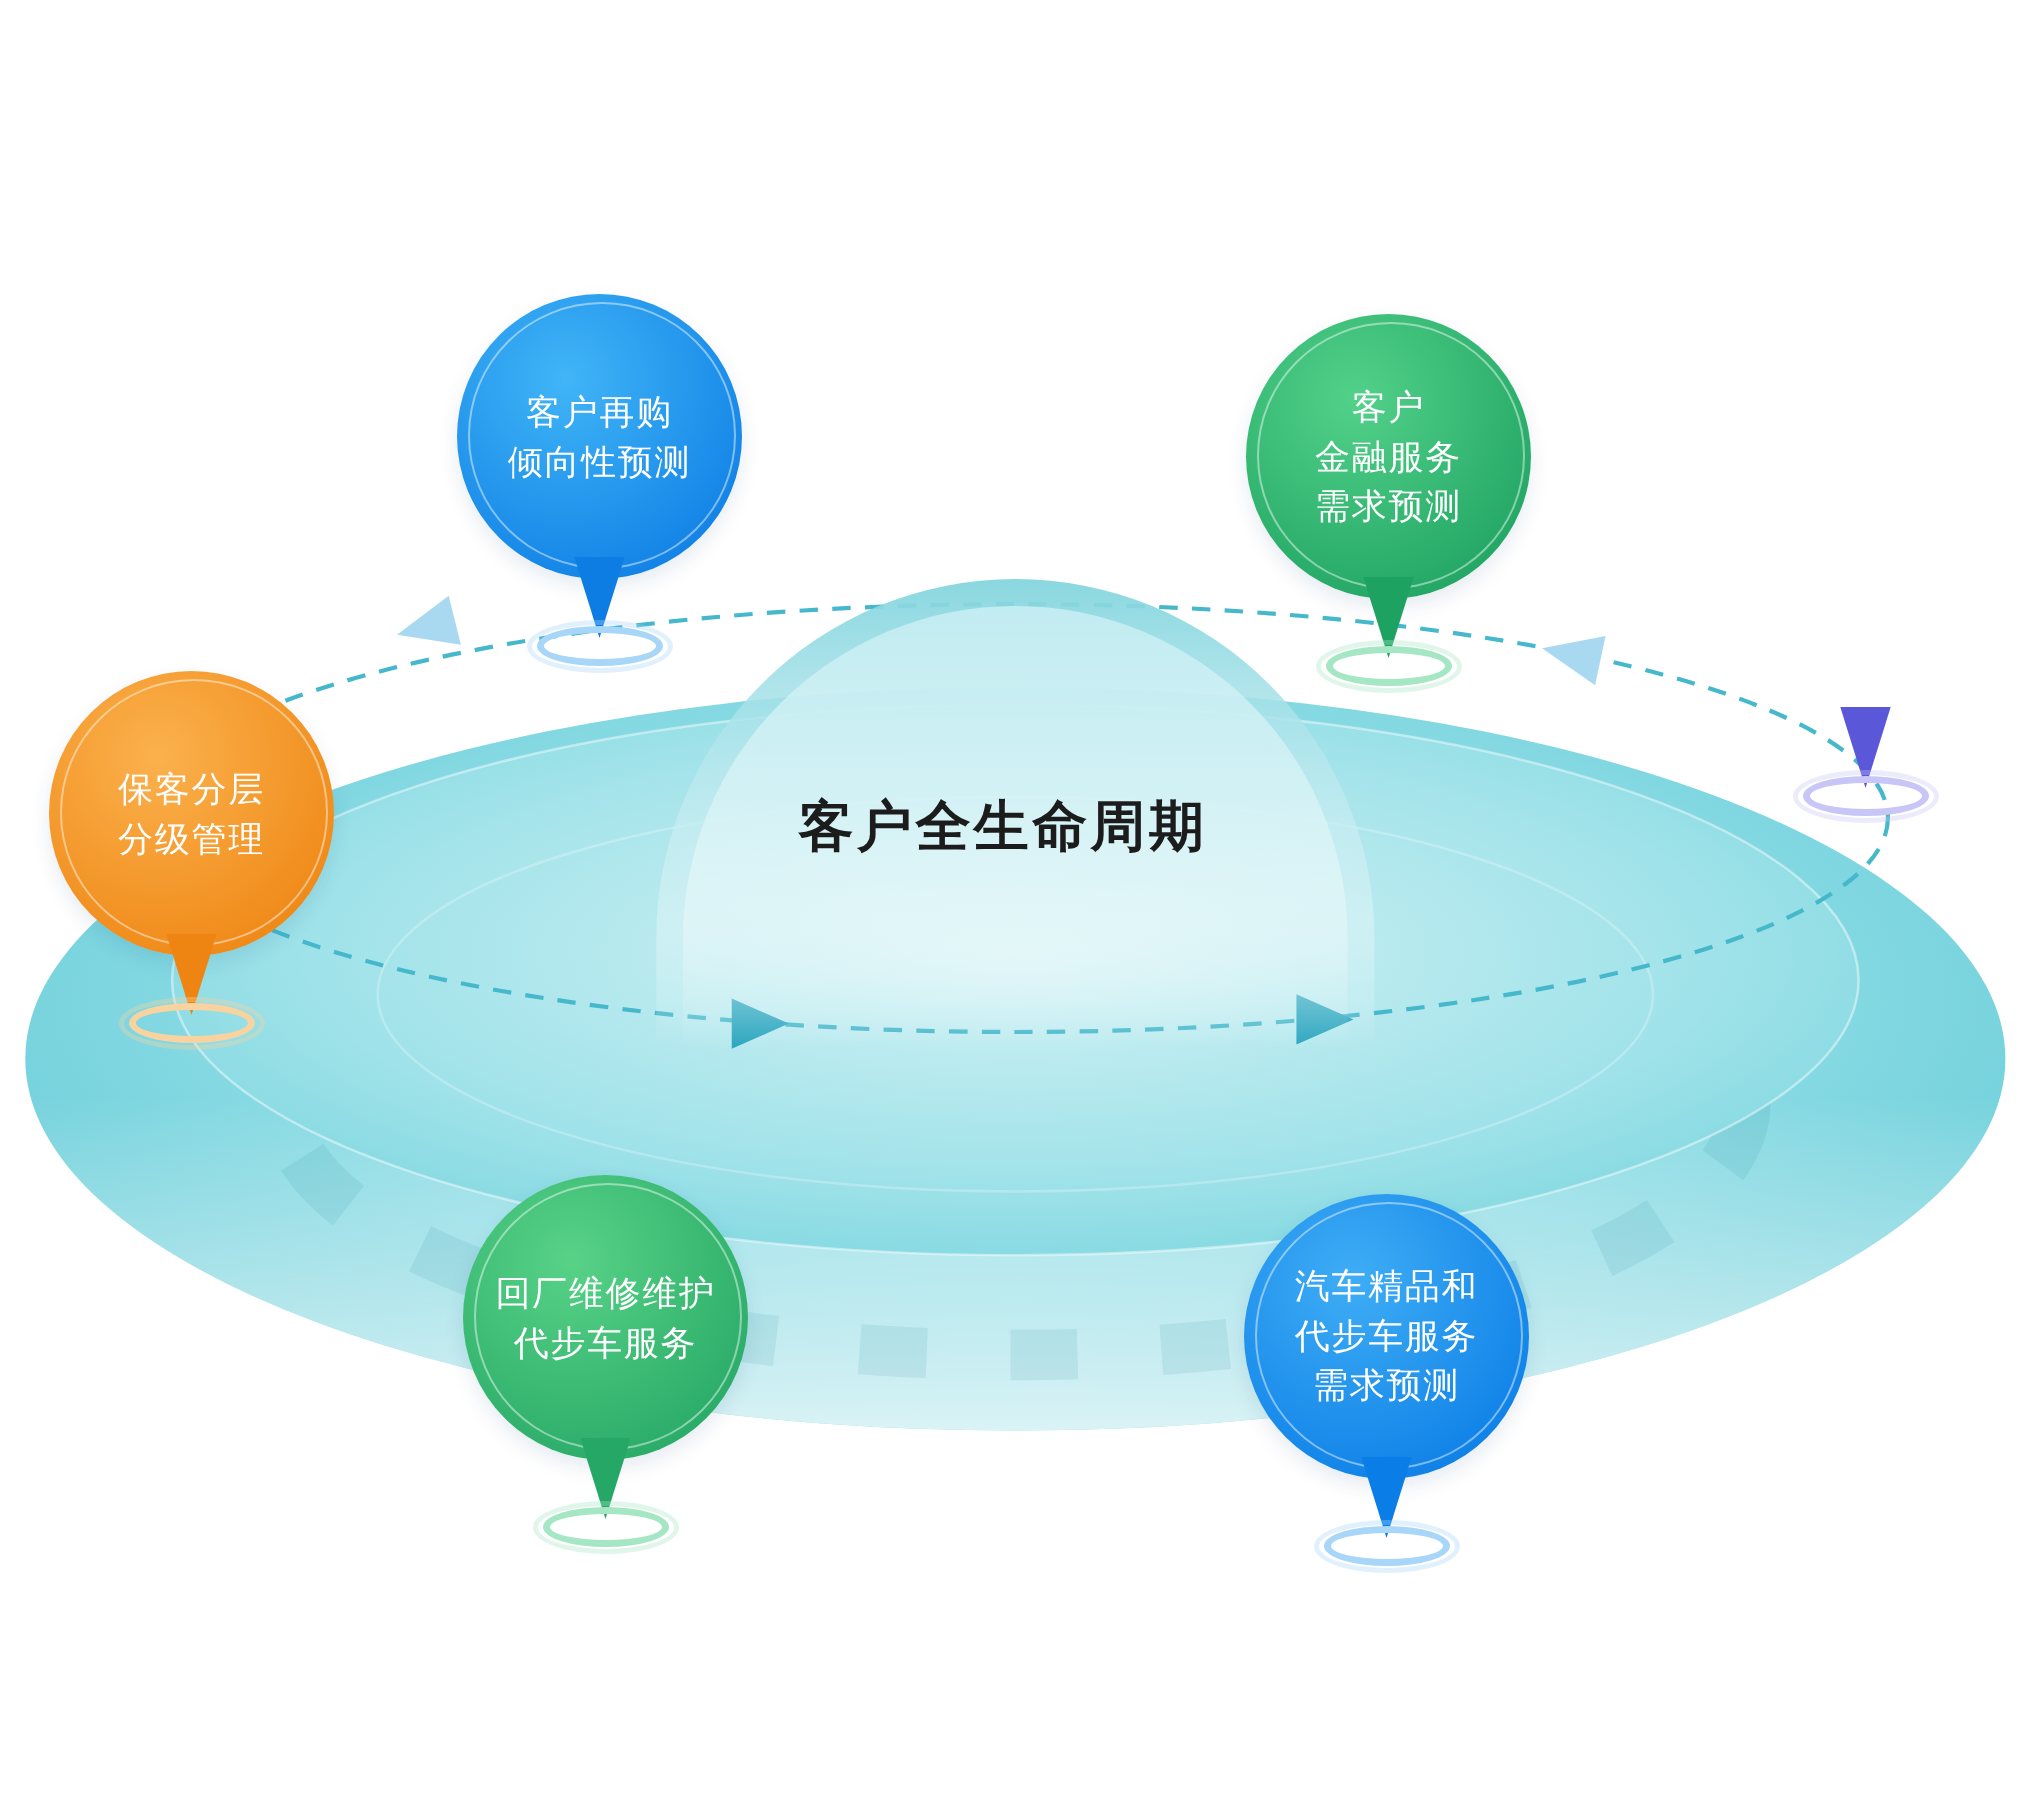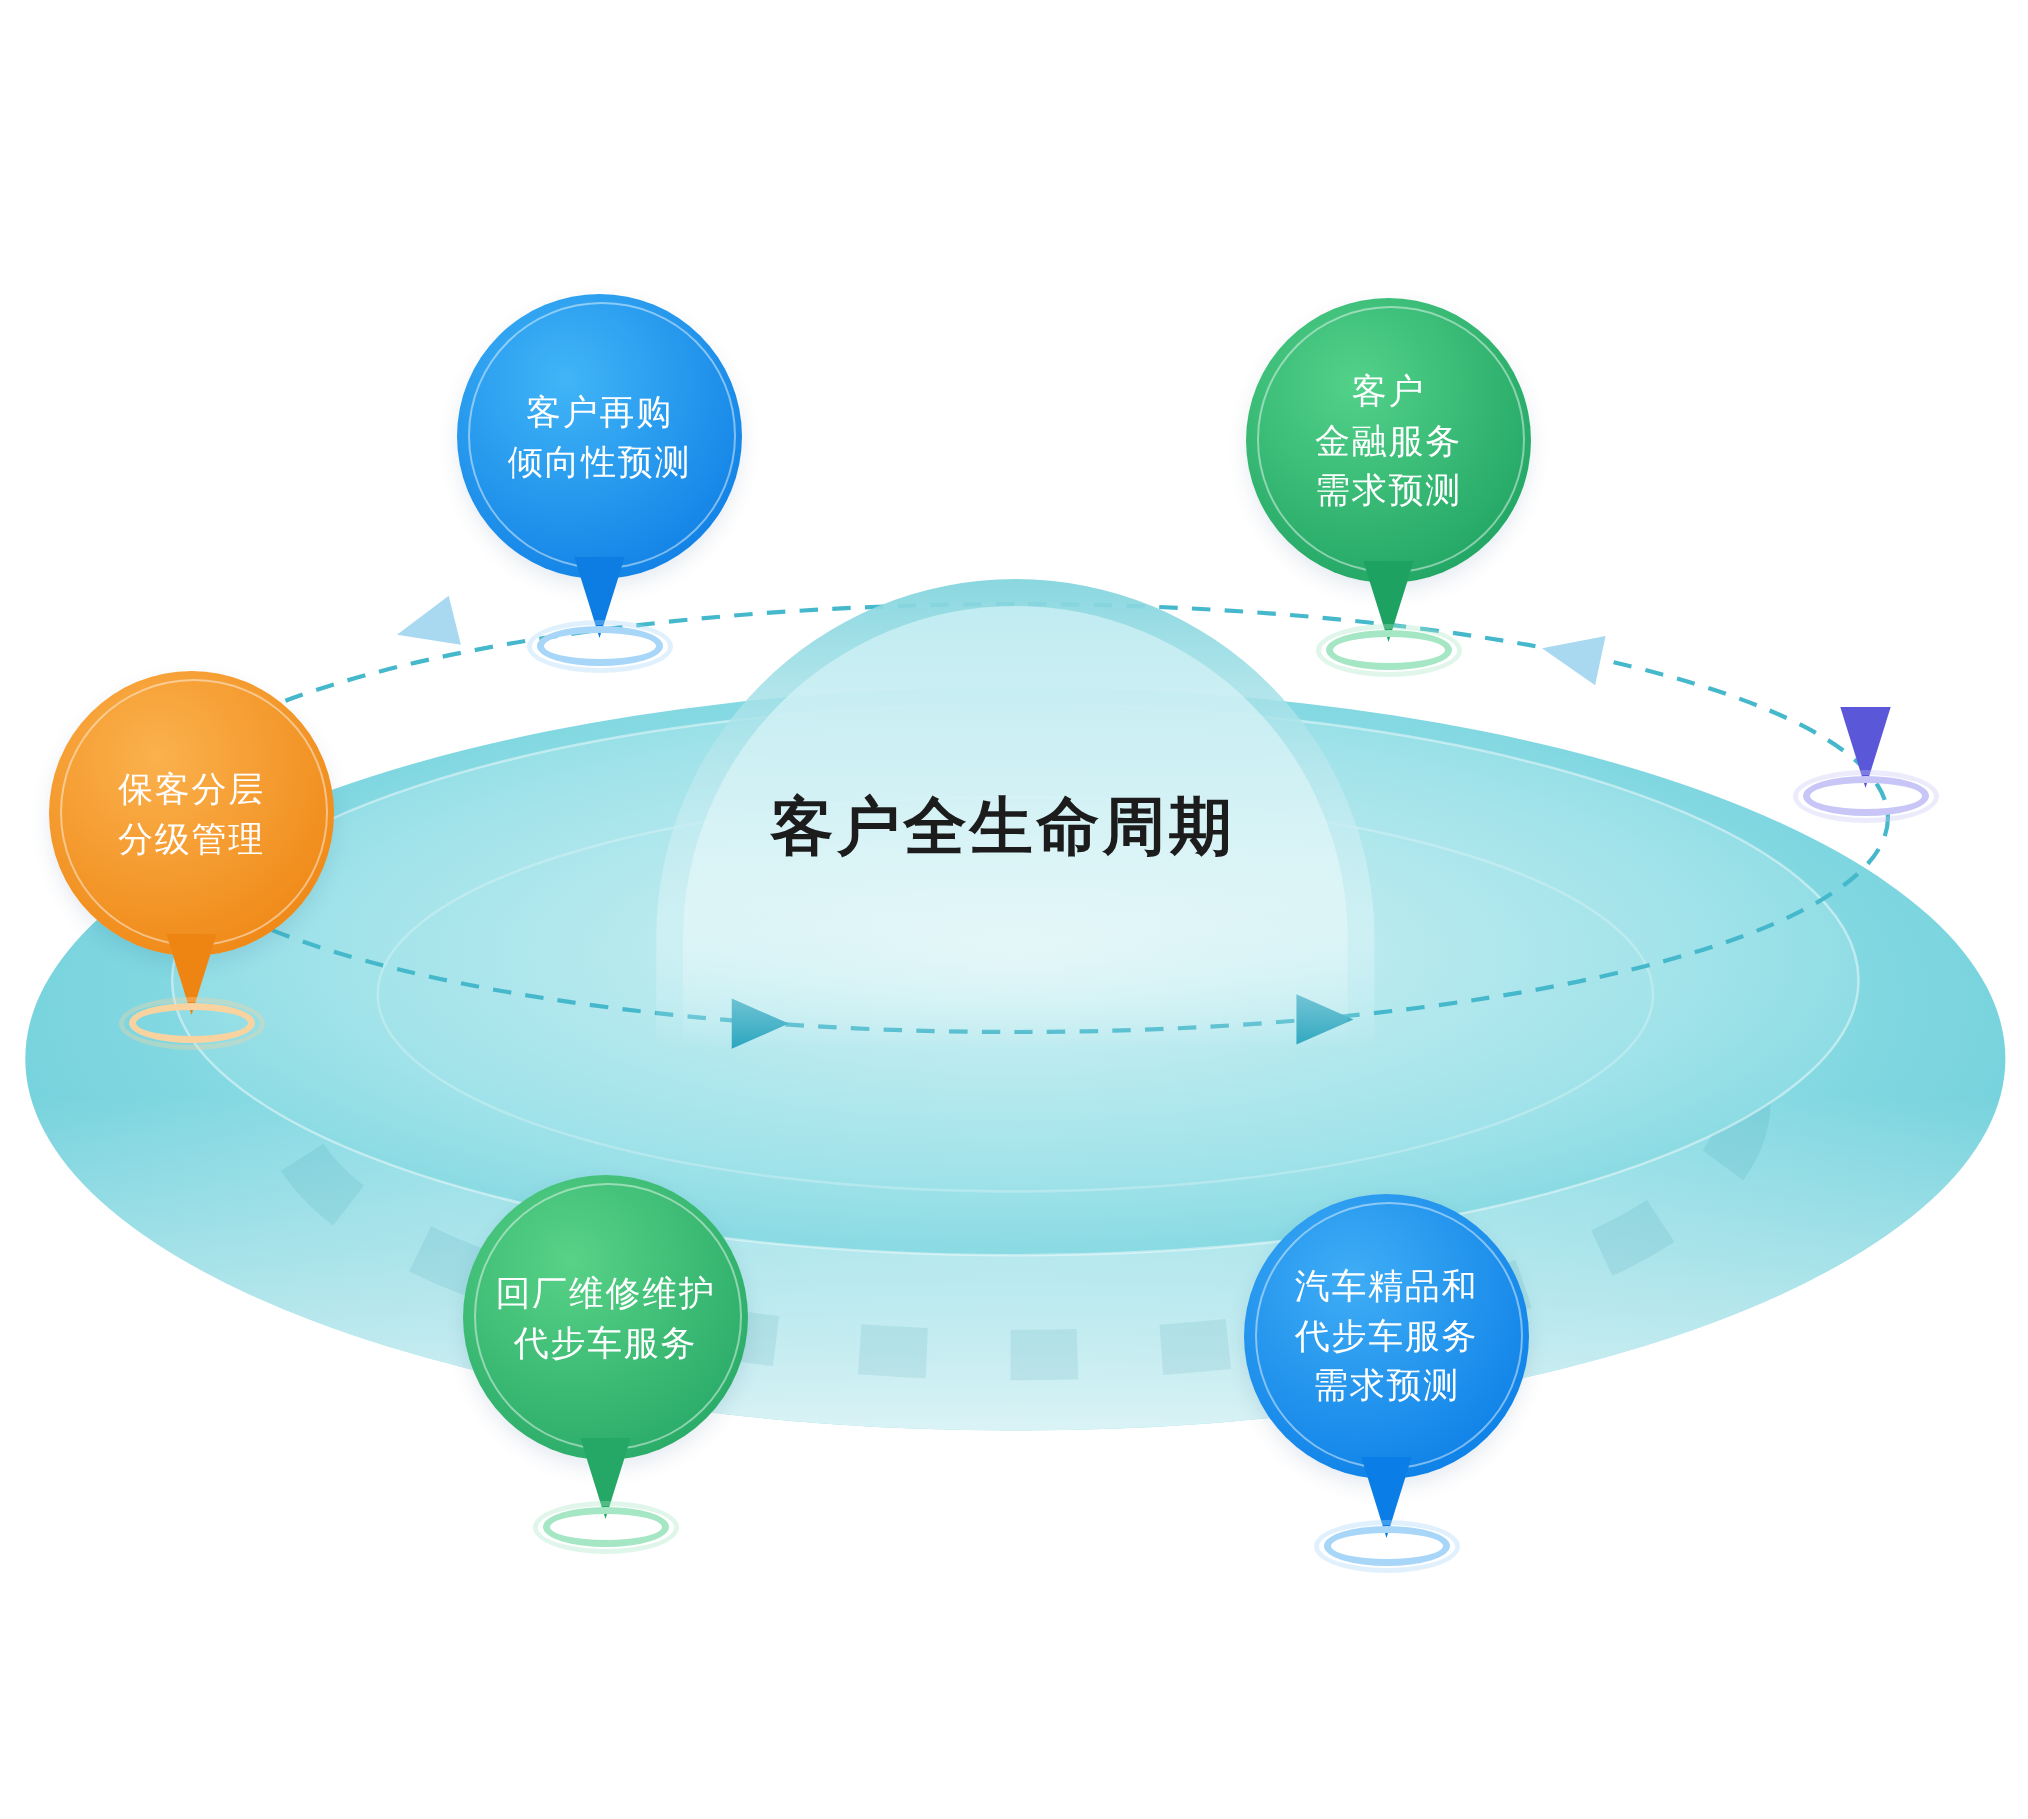--- a/index.html
+++ b/index.html
@@ -27,21 +27,21 @@
     clip-path:polygon(14% 0%, 86% 0%, 50% 100%);
   }
   .pin-halo{position:relative;width:126px;height:40px;margin-top:-11.7px;border-radius:50%;
     border:7.6px solid var(--halo);box-sizing:border-box;background:transparent;}
   .pin-halo::after{content:"";position:absolute;inset:-13.4px -17px;border-radius:50%;
     border:5px solid var(--halo);opacity:0.35;}
 
   
   .center-title{
     position:absolute;left:1003px;top:827px;transform:translate(-50%,-50%);
-    z-index:4;color:#1c1c1c;font-size:63px;font-weight:700;letter-spacing:3.4px;white-space:nowrap;
+    z-index:4;color:#1c1c1c;font-size:55px;font-weight:700;letter-spacing:3.4px;white-space:nowrap;
   }
 </style>
 </head>
 <body>
 
 <div class="stage" style="--dashed: #45b8cb; --arrow-front: #2aa6bf; --arrow-back: #a9d9f0;">
 
   <svg class="bg" width="2029" height="1819" viewBox="0 0 2418 2168">
     <defs>
       <radialGradient id="discGrad" cx="50%" cy="42%" r="68%">
@@ -99,21 +99,21 @@
     <div class="pin-circle">
       <div class="pin-label">
         <span>客户再购</span>
         <span>倾向性预测</span>
       </div>
     </div>
     <div class="pin-tail"></div>
     <div class="pin-halo"></div>
   </div>
 
-  <div class="pin" style="left: 1246px; top: 298px; justify-content: center; --c1: #52d189; --c2: #1ea261; --halo: #a5e6c4;">
+  <div class="pin" style="left: 1246px; top: 314px; justify-content: center; --c1: #52d189; --c2: #1ea261; --halo: #a5e6c4;">
     <div class="pin-circle">
       <div class="pin-label">
         <span>客户</span>
         <span>金融服务</span>
         <span>需求预测</span>
       </div>
     </div>
     <div class="pin-tail"></div>
     <div class="pin-halo"></div>
   </div>

